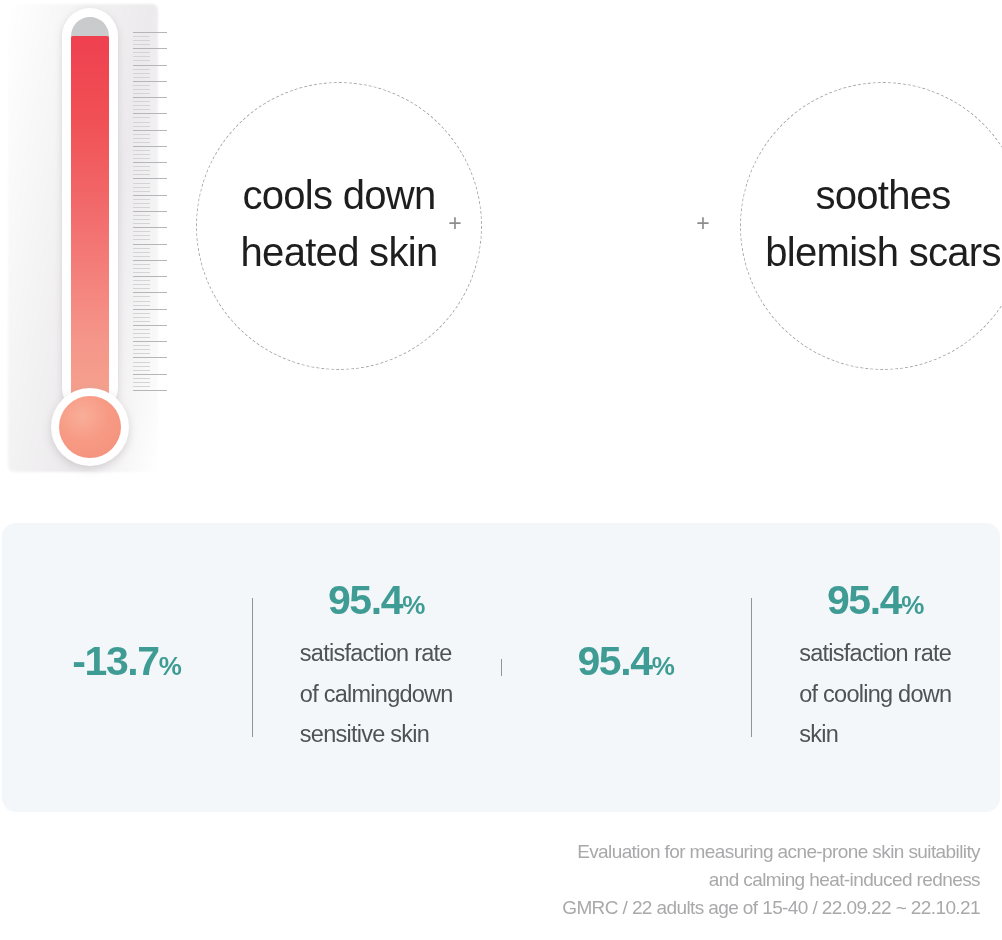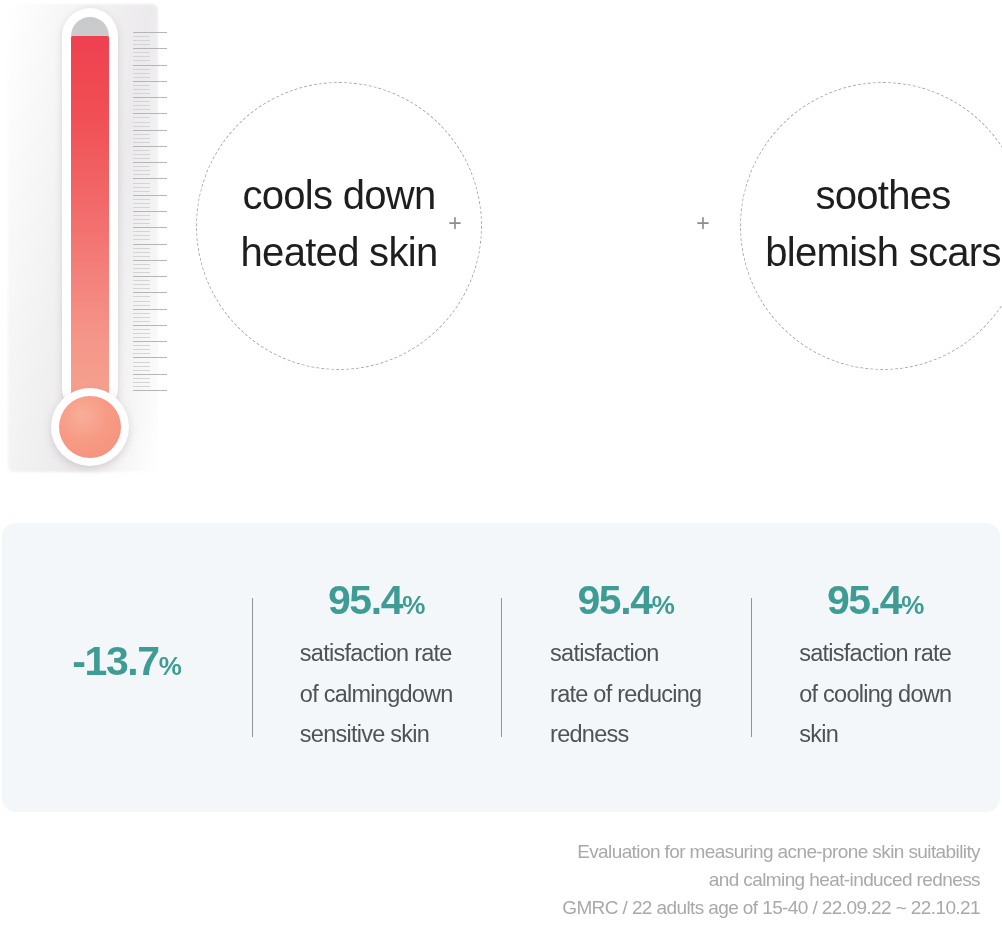--- a/index.html
+++ b/index.html
@@ -369,23 +369,20 @@
       </div>
       <div class="stat-desc">satisfaction rate
 of calmingdown
 sensitive skin</div>
     </div>
 
     <div class="stat-col">
       <div class="stat-value">
         <span>95.4</span><span class="unit">%</span>
       </div>
-      <div class="stat-desc">satisfaction
-rate of reducing
-redness</div>
     </div>
 
     <div class="stat-col">
       <div class="stat-value">
         <span>95.4</span><span class="unit">%</span>
       </div>
       <div class="stat-desc">satisfaction rate
 of cooling down
 skin</div>
     </div>

